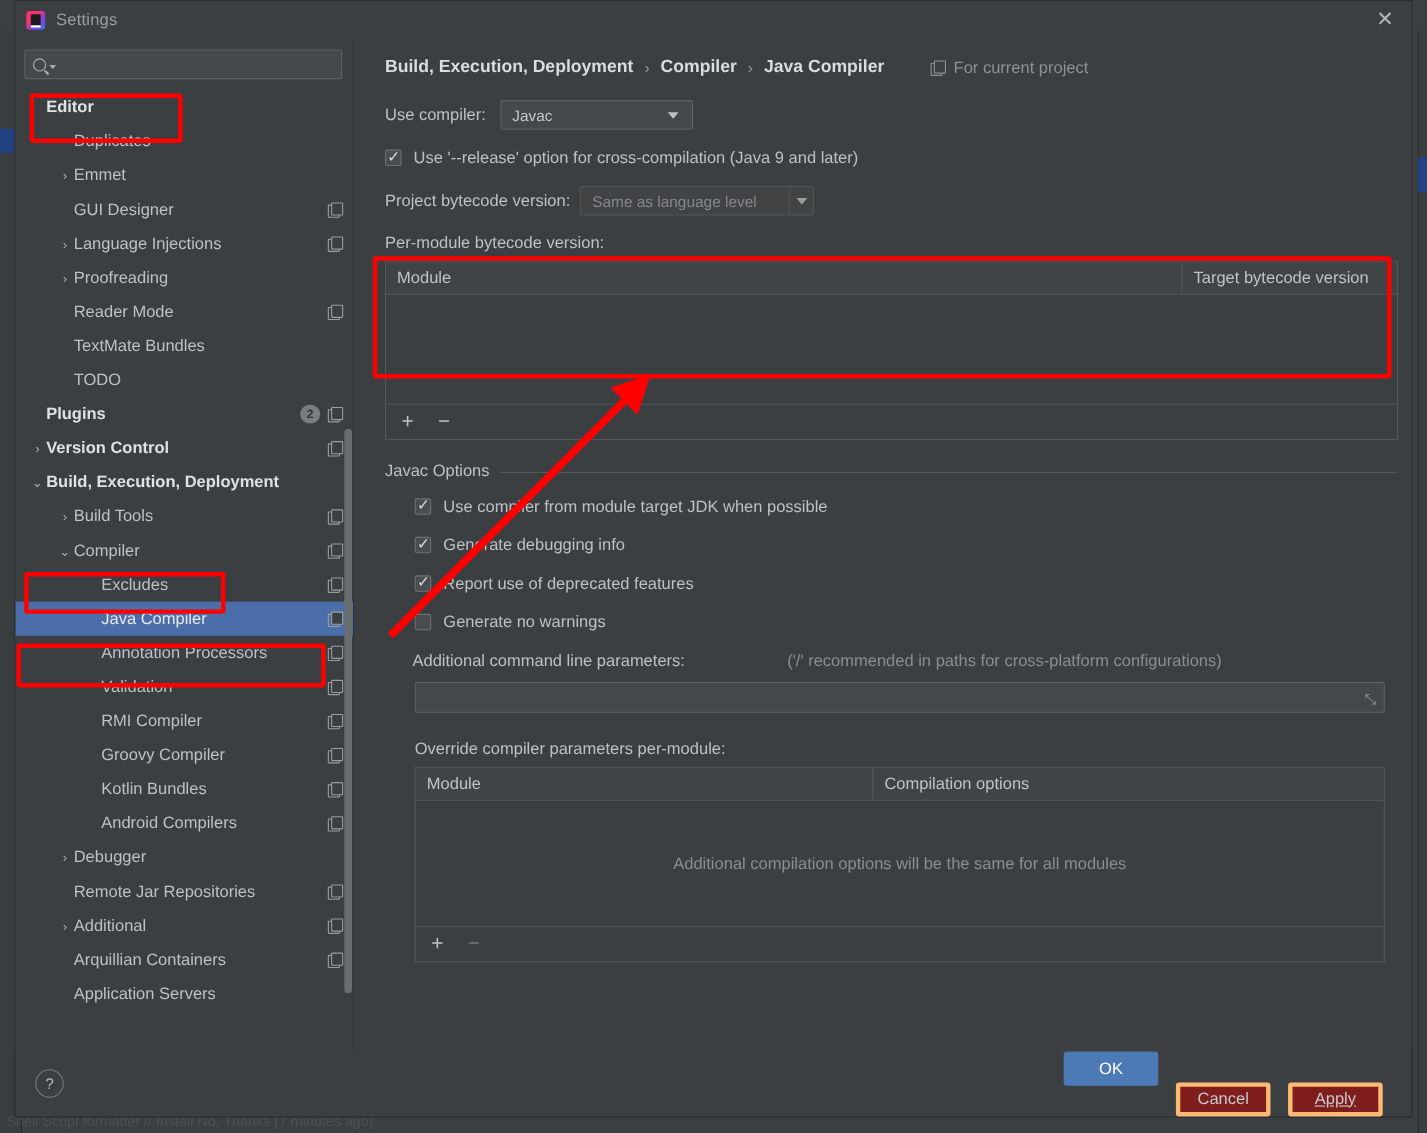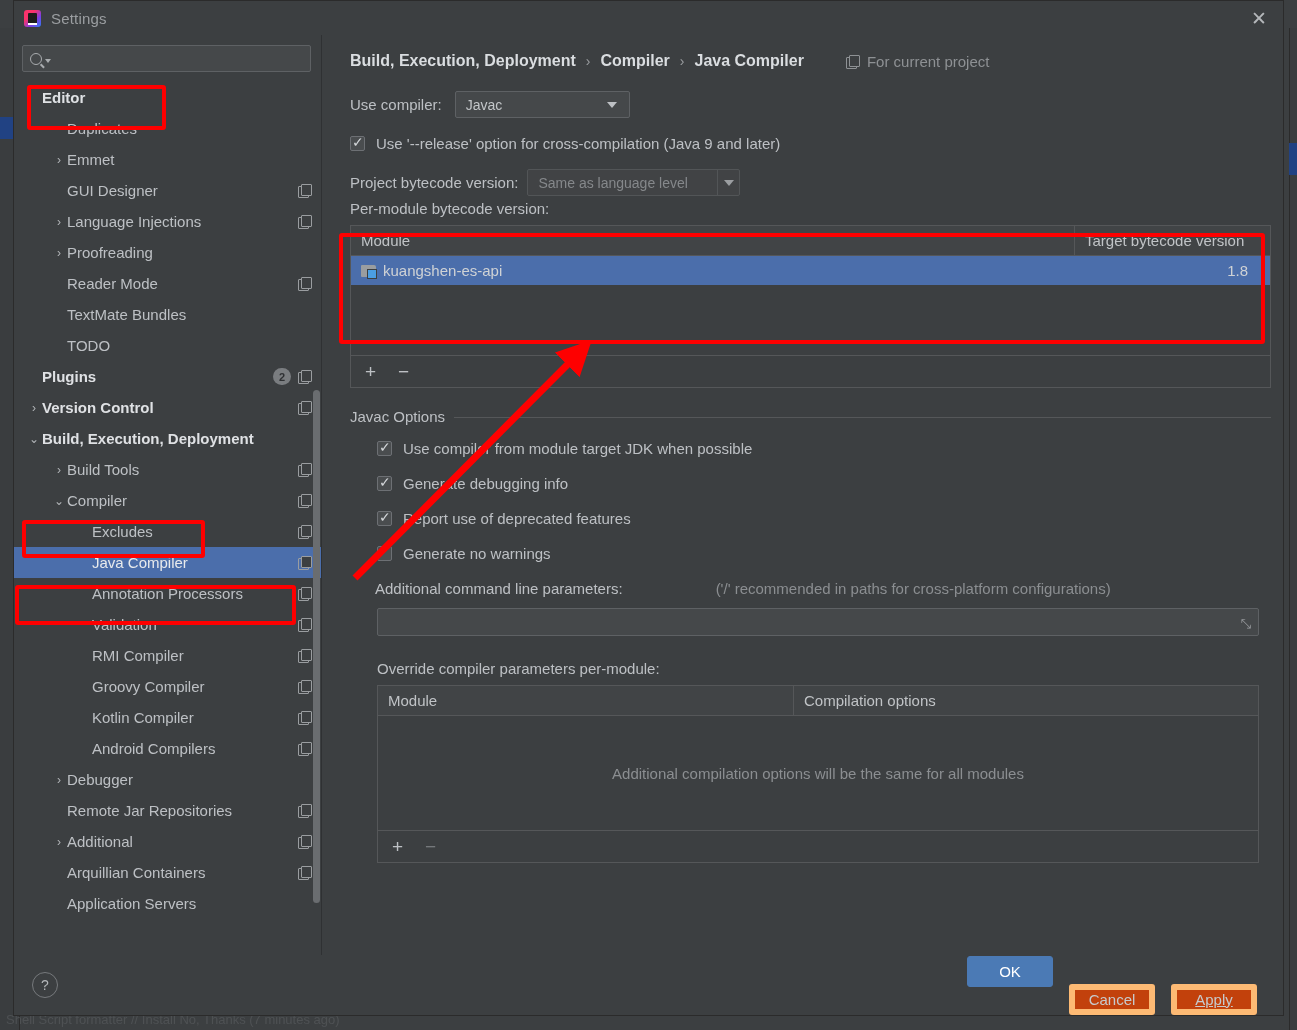--- a/index.html
+++ b/index.html
@@ -113,21 +113,21 @@
   .textfield { height:28px; background:#45484a; border:1px solid #5e6164; border-radius:2px; position:relative; }
   .expand-ico { position:absolute; right:7px; top:7px; color:#9a9da0; font-size:13px; transform:scaleX(-1); }
 
   .empty-msg { color:#8b8e91; font-size:15px; text-align:center; }
 
   
   #btnbar { height:60px; flex:0 0 60px; display:flex; align-items:center; padding:0 26px 0 18px; }
   #help-btn { width:26px; height:26px; border-radius:50%; border:1px solid #76797c; color:#b4b7ba; font-size:14px; display:flex; align-items:center; justify-content:center; }
   .dlg-btn { min-width:86px; height:31px; border-radius:3px; font-size:15px; display:flex; align-items:center; justify-content:center; margin-left:16px; }
   .dlg-btn.primary { background:#4b7ab5; color:#ffffff; border:1px solid #4b7ab5; }
-  .dlg-btn.normal { background:#c2410c; color:#c7cacd; border:6px solid #fdba74;margin-top:28px; }
+  .dlg-btn.normal { background:#7f1d1d; color:#c7cacd; border:4px solid #fdba74;margin-top:28px; }
   .dlg-btn .mn { text-decoration:underline; }
   #btn-right { margin-left:auto; display:flex; }
 
   
   #annot { position:absolute; inset:0; pointer-events:none; }
   .rbox { position:absolute; border:4px solid #fe0000; border-radius:3px; }
 </style>
 </head>
 <body>
 
@@ -249,21 +249,21 @@
             <span class="lbl">RMI Compiler</span>
             <span class="copy-ico"></span>
           </div>
           <div class="tree-item" style="padding-left: 62px;">
             <span class="chev"></span>
             <span class="lbl">Groovy Compiler</span>
             <span class="copy-ico"></span>
           </div>
           <div class="tree-item" style="padding-left: 62px;">
             <span class="chev"></span>
-            <span class="lbl">Kotlin Compiler</span>
+            <span class="lbl">Kotlin Bundles</span>
             <span class="copy-ico"></span>
           </div>
           <div class="tree-item" style="padding-left: 62px;">
             <span class="chev"></span>
             <span class="lbl">Android Compilers</span>
             <span class="copy-ico"></span>
           </div>
           <div class="tree-item" style="padding-left: 37px;">
             <span class="chev">›</span>
             <span class="lbl">Debugger</span>
@@ -325,33 +325,26 @@
       <div class="row" style="margin-top:17px;">
         <span class="lbl-txt">Project bytecode version:</span>
         <span class="combo disabled" style="width:213px; margin-left:9px; padding-right:0;">
           <span class="val">Same as language level</span>
           <span class="arrow-cell">
               <span class="caret"></span>
             </span>
         </span>
       </div>
 
-      <div style="margin-top:4px;" class="lbl-txt">Per-module bytecode version:</div>
+      <div style="margin-top:16px;" class="lbl-txt">Per-module bytecode version:</div>
 
       <div class="tbl" id="module-table" style="margin-top:8px; height:163px; display:flex; flex-direction:column;">
         <div class="tbl-head">
           <span class="th" style="flex:1;">Module</span>
           <span class="th" style="width:196px;margin-left:23px;">Target bytecode version</span>
-        </div>
-        <div class="tbl-row selected">
-          <span class="td" style="flex:1;">
-            <span class="mod-ico"></span>
-            <span>kuangshen-es-api</span>
-          </span>
-          <span class="td" style="width:196px; justify-content:flex-end; padding-right:22px;">1.8</span>
         </div>
         <div style="flex:1;"></div>
         <div class="tbl-footer">
           <span class="pm">+</span>
           <span class="pm">−</span>
         </div>
       </div>
 
       <div class="group">
         <div class="group-line"></div>

